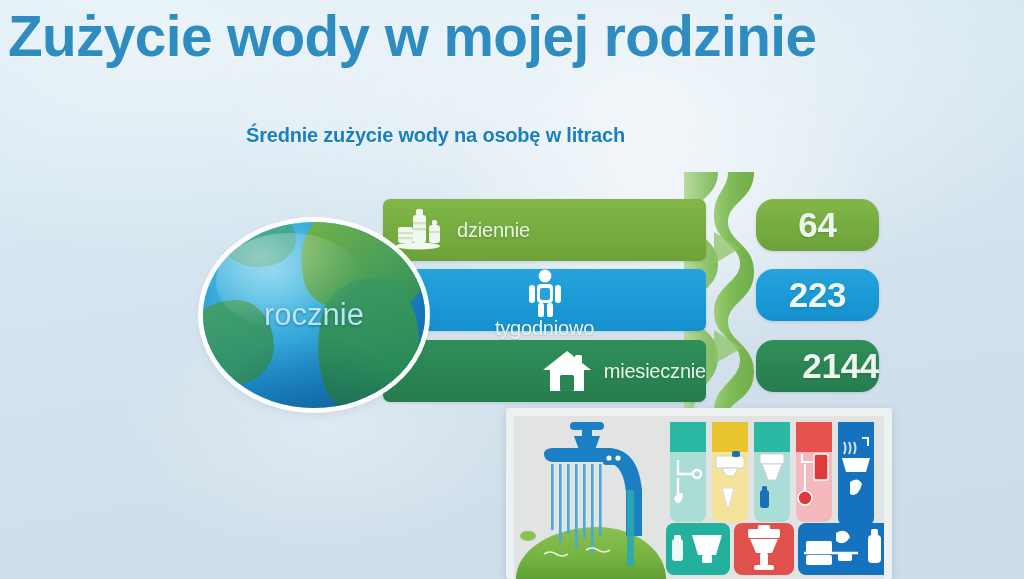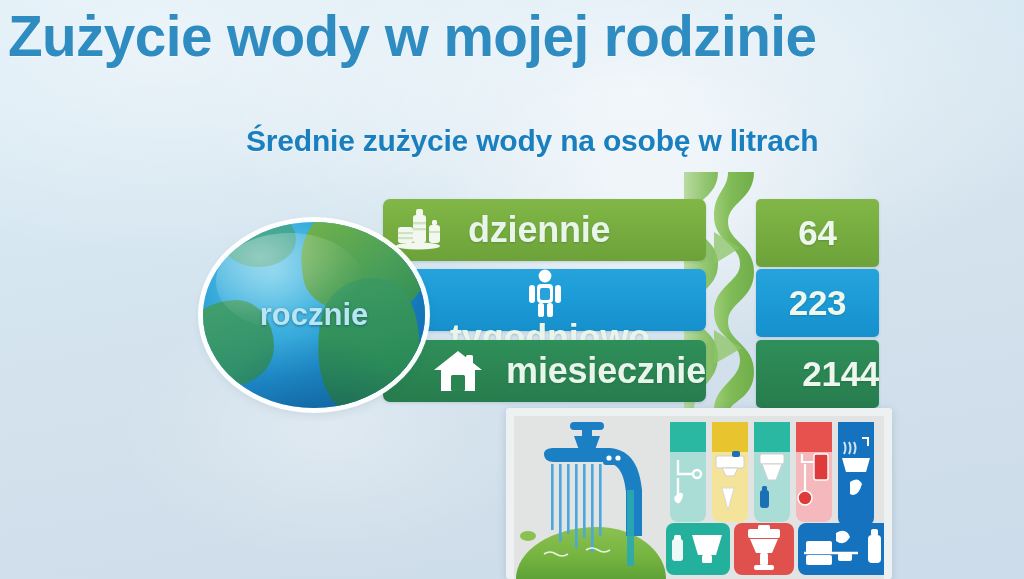--- a/index.html
+++ b/index.html
@@ -50,21 +50,21 @@
     text-shadow: 0 1px 0 rgba(255,255,255,0.55);
     white-space: nowrap;
     transform: scaleX(0.995);
     transform-origin: left center;
     line-height: 1.08;
   }
   .subtitle {
     position: absolute;
     left: 246px;
     top: 124px;
-    font-size: 30px;
+    font-size: 20px;
     font-weight: bold;
     color: #1a7fbe;
     letter-spacing: -0.2px;
     white-space: nowrap;
     text-shadow: 0 1px 0 rgba(255,255,255,0.5);
   }
 
   
   .globe {
     position: absolute;
@@ -131,21 +131,21 @@
     width: 100%;
     height: 100%;
     display: flex;
     flex-direction: column;
     justify-content: center;
     align-items: center;
     z-index: 3;
   }
   .globe-label {
     font-size: 31px;
-    font-weight: bold;
+    font-weight: normal;
     color: #b9e6f3;
     text-shadow: 0 1px 3px rgba(10,60,100,0.55);
     letter-spacing: 0px;
     line-height: 1.18;
   }
   .globe-value {
     font-size: 31px;
     font-weight: bold;
     color: #cbeef7;
     text-shadow: 0 1px 3px rgba(10,60,100,0.55);
@@ -194,35 +194,34 @@
   }
   .bar-icon {
     width: 74px;
     min-width: 74px;
     height: 62px;
     display: flex;
     align-items: center;
     justify-content: center;
   }
   .bar-label {
-    font-size: 36px;
-    font-weight: bold;
+    font-size: 20px;
+    font-weight: normal;
     color: #e9f5ea;
     letter-spacing: -0.2px;
     text-shadow: 0 1px 2px rgba(20,60,40,0.22);
     white-space: nowrap;
-    margin-left: 11px;
   }
   .value-box {
     position: absolute;
     right: 0;
     top: 0;
     width: 123px;
-    height: 68px;
-    border-radius: 5px;
+    height: 52px;
+    border-radius: 18px;
     display: flex;
     align-items: center;
     justify-content: center;
     box-shadow: 0 1px 3px rgba(30,70,100,0.16);
   }
   .value-text {
     font-size: 35px;
     font-weight: bold;
     color: #edf7ee;
     text-shadow: 0 1px 2px rgba(20,60,40,0.22);

